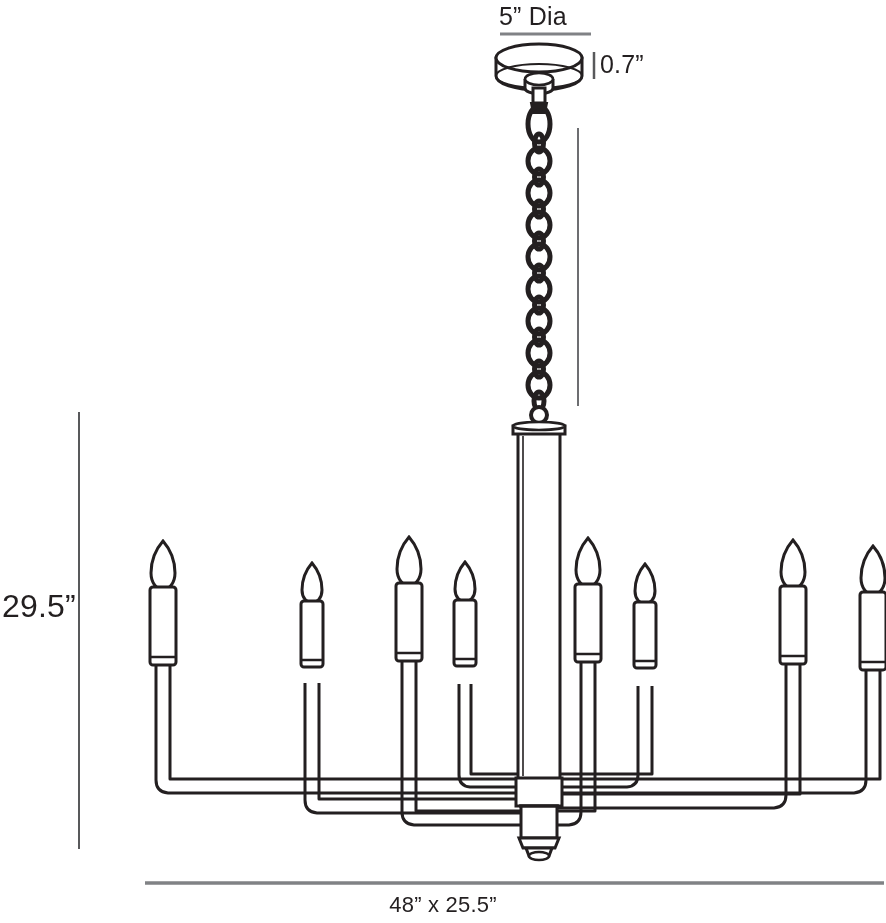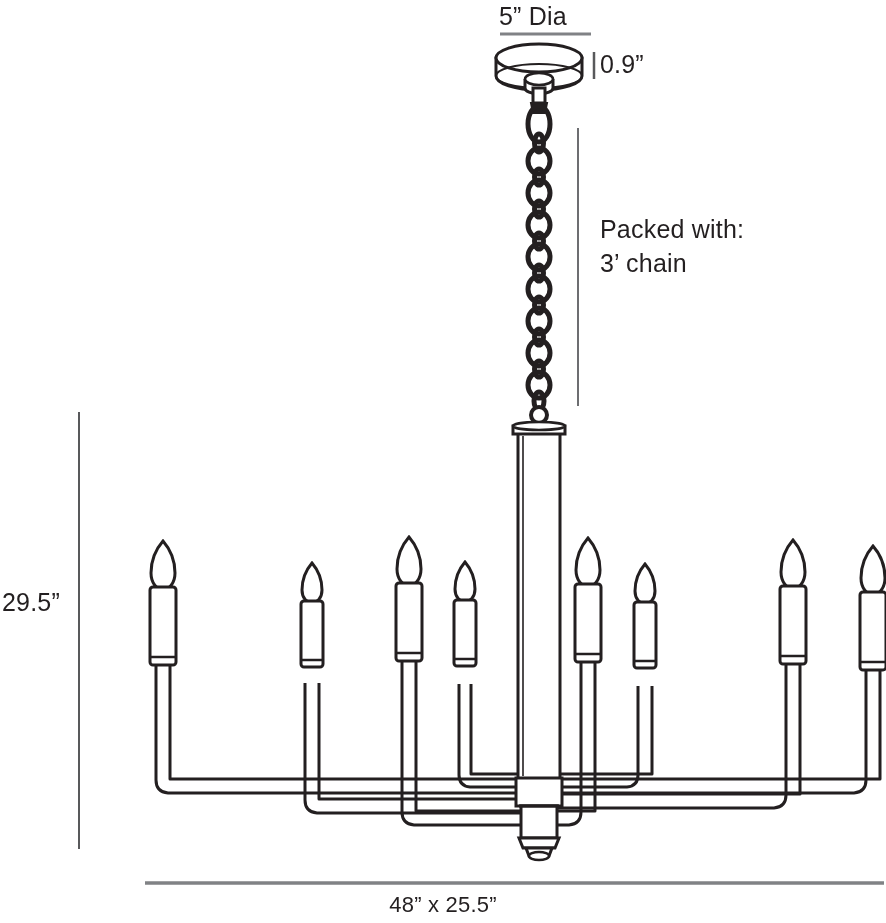--- a/index.html
+++ b/index.html
@@ -52,21 +52,21 @@
     top: 212px;
     font-size: 25px;
     line-height: 34px;
   }
   #label-packed span {
     display: block;
   }
   #label-overall-height {
     left: 2px;
     top: 588px;
-    font-size: 25px;
+    font-size: 32px;
   }
   #label-width-depth {
     left: 0;
     top: 892px;
     width: 886px;
     text-align: center;
     font-size: 22px;
   }
 </style>
 </head>
@@ -214,24 +214,20 @@
 
       <g>
         <use href="#flame-big" x="873" y="592"></use>
         <use href="#sleeve-big" x="873" y="592"></use>
       </g>
     </g>
   </svg>
 
   <div class="dim-label" id="label-top-dia">5” Dia</div>
 
-  <div class="dim-label" id="label-canopy-height">0.9”</div>
-
-  <div class="dim-label" id="label-packed">
-    <span>Packed with:</span>
-    <span>3’ chain</span>
-  </div>
+  <div class="dim-label" id="label-canopy-height">0.7”</div>
+
 
   <div class="dim-label" id="label-overall-height">29.5”</div>
 
   <div class="dim-label" id="label-width-depth">48” x 25.5”</div>
 
 </div>
 
 </body></html>

